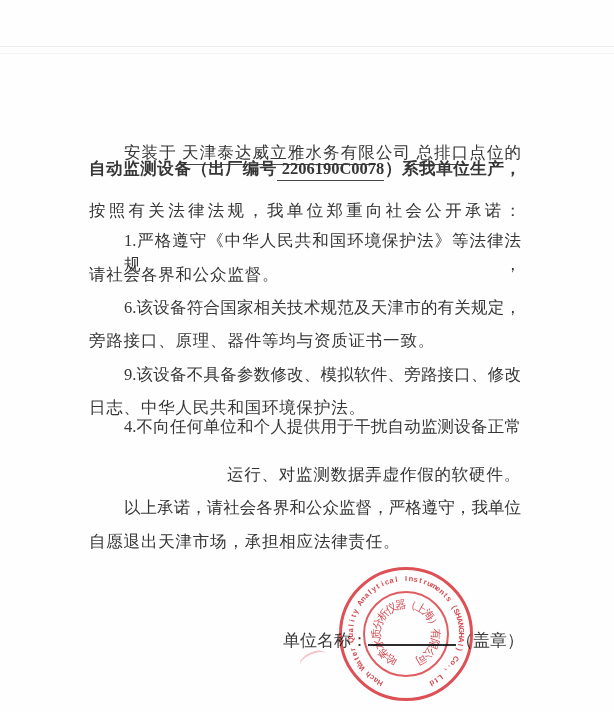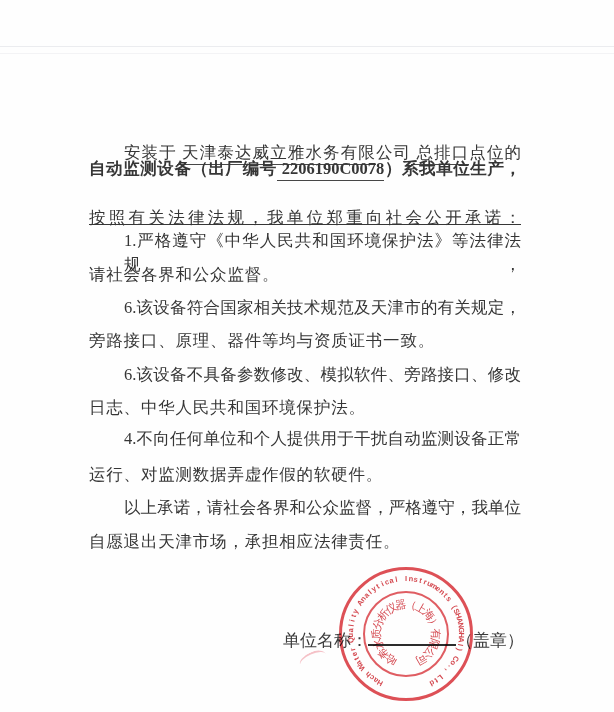--- a/index.html
+++ b/index.html
@@ -73,29 +73,29 @@
 <body>
 
 <div class="page">
   <div class="scanline s1"></div>
   <div class="scanline s2"></div>
 
 
   <div id="body-lines">
       <div class="line indent justify" style="top: 129px; margin-top: 12px;"><span>安装于</span><span class="uline"> 天津泰达威立雅水务有限</span><span>公司</span><span class="uline"> 总排口</span><span>点位的</span></div>
       <div class="line justify" style="top: 157px; font-weight: bold;"><span>自动监测设备（出厂编号</span><span class="uline"> 2206190C0078</span><span>）系我单位生产，</span></div>
-      <div class="line justify" style="top: 206px; text-decoration: underline;"><span>按照有关法律法规，我单位郑重向社会公开承诺：</span></div>
+      <div class="line justify" style="top: 199px;"><span>按照有关法律法规，我单位郑重向社会公开承诺：</span></div>
       <div class="line indent justify" style="top: 229.2px;"><span>1.严格遵守《中华人民共和国环境保护法》等法律法规，</span></div>
       <div class="line short" style="top: 262.6px;"><span>请社会各界和公众监督。</span></div>
       <div class="line indent justify" style="top: 296px;"><span>6.该设备符合国家相关技术规范及天津市的有关规定，</span></div>
       <div class="line short" style="top: 329.4px;"><span>旁路接口、原理、器件等均与资质证书一致。</span></div>
-      <div class="line indent justify" style="top: 362.8px;"><span>6.该设备不具备参数修改、模拟软件、旁路接口、修改</span></div>
+      <div class="line indent justify" style="top: 362.8px;"><span>9.该设备不具备参数修改、模拟软件、旁路接口、修改</span></div>
       <div class="line short" style="top: 396.2px;"><span>日志、中华人民共和国环境保护法。</span></div>
-      <div class="line indent justify" style="top: 427px;"><span>4.不向任何单位和个人提供用于干扰自动监测设备正常</span></div>
-      <div class="line short" style="top: 463px;"><span>运行、对监测数据弄虚作假的软硬件。</span></div>
+      <div class="line indent justify" style="top: 415px;"><span>4.不向任何单位和个人提供用于干扰自动监测设备正常</span></div>
+      <div class="line short" style="top: 463px; text-align: right;"><span>运行、对监测数据弄虚作假的软硬件。</span></div>
       <div class="line indent justify" style="top: 496.4px;"><span>以上承诺，请社会各界和公众监督，严格遵守，我单位</span></div>
       <div class="line short" style="top: 529.8px; font-family: Liberation Serif, serif;"><span>自愿退出天津市场，承担相应法律责任。</span></div>
     </div>
 
   <div class="sig-row">
     <span>单位名称：</span><span class="sig-blank"></span><span>（盖章）</span>
   </div>
 
   <div class="stamp" id="stamp">
     <div class="stamp-outer"></div>

